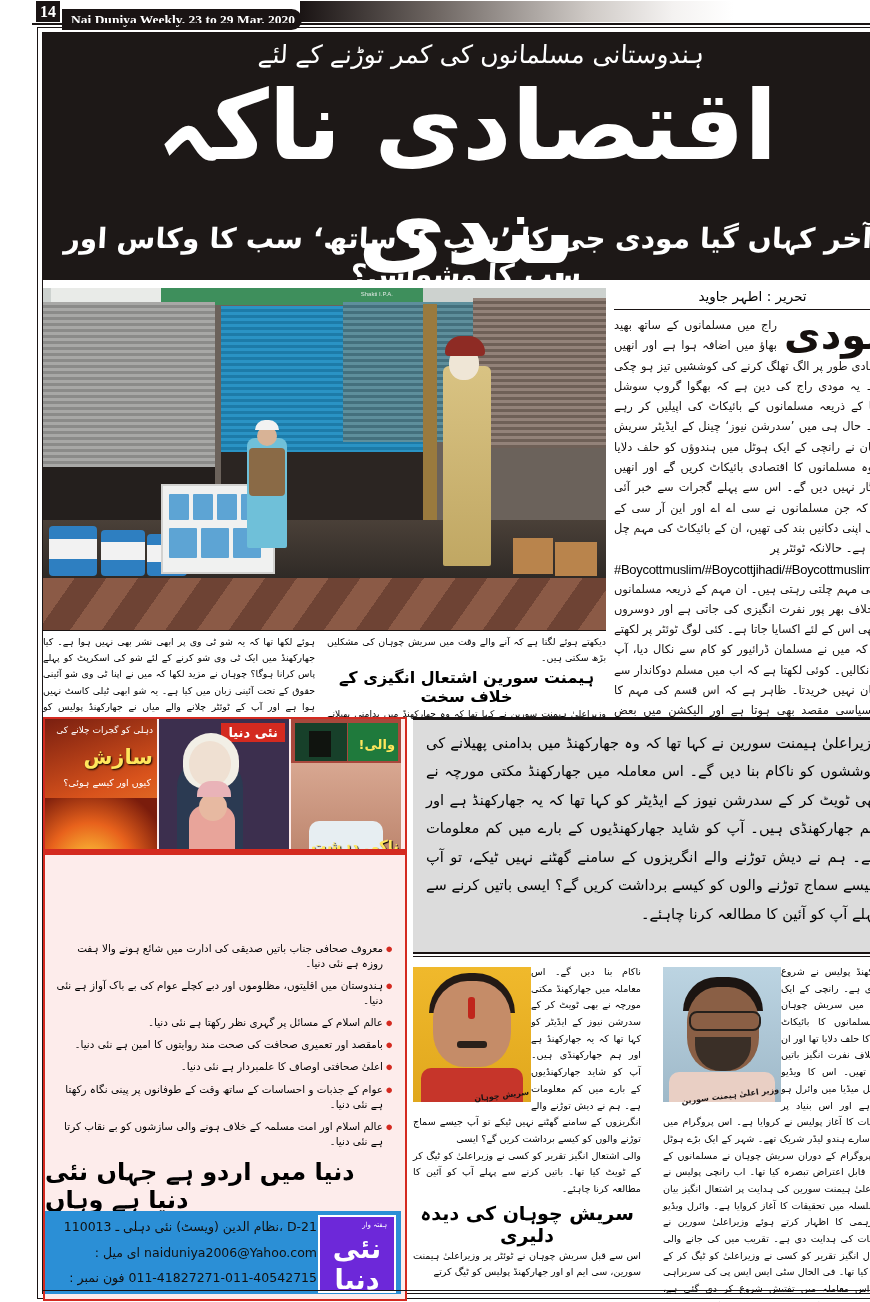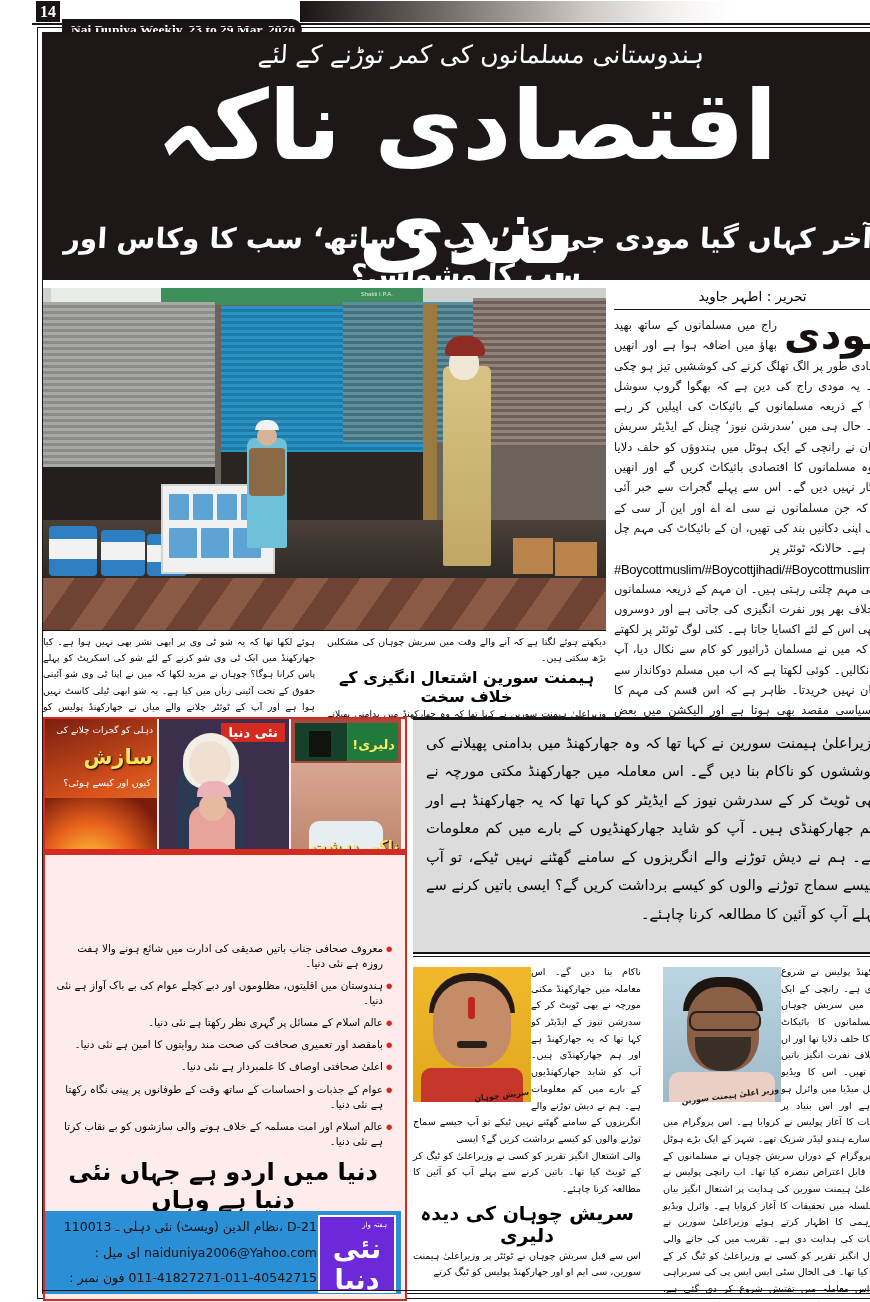--- a/index.html
+++ b/index.html
@@ -3,21 +3,21 @@
 <meta charset="utf-8">
 <style>
   html,body{margin:0;padding:0;background:#fff;}
   body{width:870px;height:1302px;overflow:hidden;font-family:"Liberation Serif",serif;}
   .page{position:relative;width:870px;height:1302px;background:#ffffff;margin-left:32px;}
 
   
   .masthead{position:absolute;left:0;top:0;width:870px;height:24px;}
   .mh-num{position:absolute;left:4px;top:1px;width:24px;height:21px;background:#1a1414;color:#fff;
           font-weight:bold;font-size:16px;line-height:21px;text-align:center;font-family:"Liberation Serif",serif;}
-  .mh-bar{position:absolute;left:30px;top:19px;width:240px;height:21px;background:#1a1414;
+  .mh-bar{position:absolute;left:30px;top:9px;width:240px;height:21px;background:#1a1414;
           border-radius:0 11px 11px 0;}
   .mh-bar span{color:#fff;font-size:13.5px;font-weight:bold;line-height:21px;padding-left:9px;
           display:block;white-space:nowrap;font-family:"Liberation Serif",serif;}
   .mh-fade{position:absolute;left:268px;top:1px;width:602px;height:21px;
           background:linear-gradient(90deg,#1a1414 0%,#6c6460 22%,#cfcac6 48%,#f4f2f1 62%,#ffffff 72%,#ffffff 100%);}
   .mh-rule{position:absolute;left:0;top:23px;width:870px;height:2px;background:#1a1414;}
 
   
   .frame{position:absolute;left:5px;top:27px;width:860px;height:1270px;border:1.6px solid #1a1414;}
   .frame-in{position:absolute;left:4px;top:4px;right:4px;bottom:4px;border:1px solid #1a1414;}
@@ -134,21 +134,21 @@
   .cov3-t{position:absolute;right:2px;bottom:14px;color:#ffe65c;font-size:15px;font-weight:bold;
       direction:rtl;font-family:"DejaVu Sans",sans-serif;text-shadow:1px 1px 1px #000;line-height:1.05;}
   .ad-swoop{position:absolute;left:-12px;top:130px;width:382px;height:78px;background:#d42a20;
       border-radius:0 0 60% 60%/0 0 100% 100%;}
   .ad-swoop2{position:absolute;left:-12px;top:136px;width:382px;height:78px;background:#fdeceb;
       border-radius:0 0 60% 60%/0 0 100% 100%;}
   .ad-list{position:absolute;left:6px;top:218px;width:344px;direction:rtl;}
   .ad-li{display:flex;direction:rtl;align-items:flex-start;padding:3.5px 2px;}
   .ad-dot{width:10px;flex:0 0 10px;color:#d42a20;font-size:13px;line-height:1.1;padding-top:1px;}
   .ad-tx{flex:1;font-size:10.4px;line-height:1.45;font-family:"DejaVu Sans",sans-serif;text-align:right;}
-  .ad-slogan{position:absolute;left:0;top:435px;width:356px;text-align:center;direction:rtl;
+  .ad-slogan{position:absolute;left:0;top:435px;width:356px;text-align:left;direction:rtl;
       font-size:24px;font-weight:bold;font-family:"DejaVu Sans",sans-serif;padding-top:4px;}
   .ad-blue{position:absolute;left:0;top:492px;width:356px;height:83px;background:#2b8fd6;}
   .ad-logo{position:absolute;right:5px;top:4px;width:74px;height:74px;background:#6d28d9;border:2px solid #fff;}
   .ad-logo span{position:absolute;left:0;top:16px;width:100%;text-align:center;color:#fff;font-size:27px;
       font-weight:bold;direction:rtl;font-family:"DejaVu Sans",sans-serif;}
   .ad-logo em{position:absolute;right:7px;top:4px;color:#fff;font-size:7px;font-style:normal;direction:rtl;
       font-family:"DejaVu Sans",sans-serif;}
   .ad-cline{position:absolute;right:84px;width:266px;color:#101010;direction:rtl;text-align:right;
       font-family:"DejaVu Sans",sans-serif;}
   .ad-c1{top:8px;font-size:12.5px;}
@@ -289,21 +289,21 @@
         <div class="cov2-s"></div>
         <div class="cov2-h"></div>
         <div class="cov2-k"></div>
         <div class="cov2-kh"></div>
         <div class="cov2-cap"></div>
         <div class="cov2-txt">پورا ہندوستان</div>
       </div>
       <div class="cov cov3">
         <div class="cov3-kb"></div>
         <div class="cov3-g">
-          <span>دلیری!</span>
+          <span>والی!</span>
         </div>
         <div class="cov3-face"></div>
         <div class="cov3-mask"></div>
         <div class="cov3-t">ناکی دہشت ابل رہی ہے</div>
       </div>
     </div>
     <div class="ad-swoop"></div>
     <div class="ad-swoop2"></div>
 
     <div class="ad-list">

